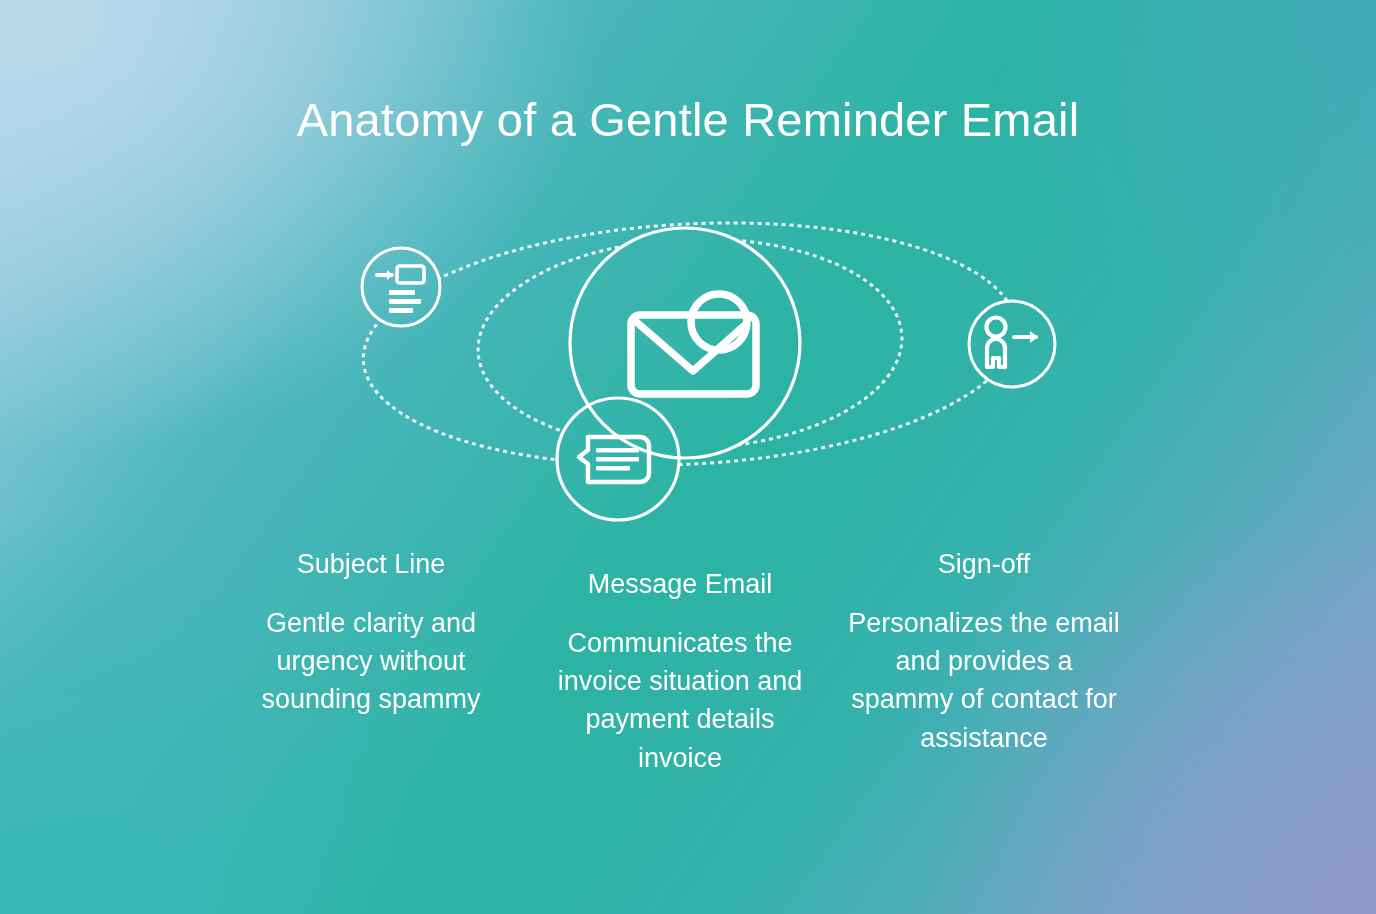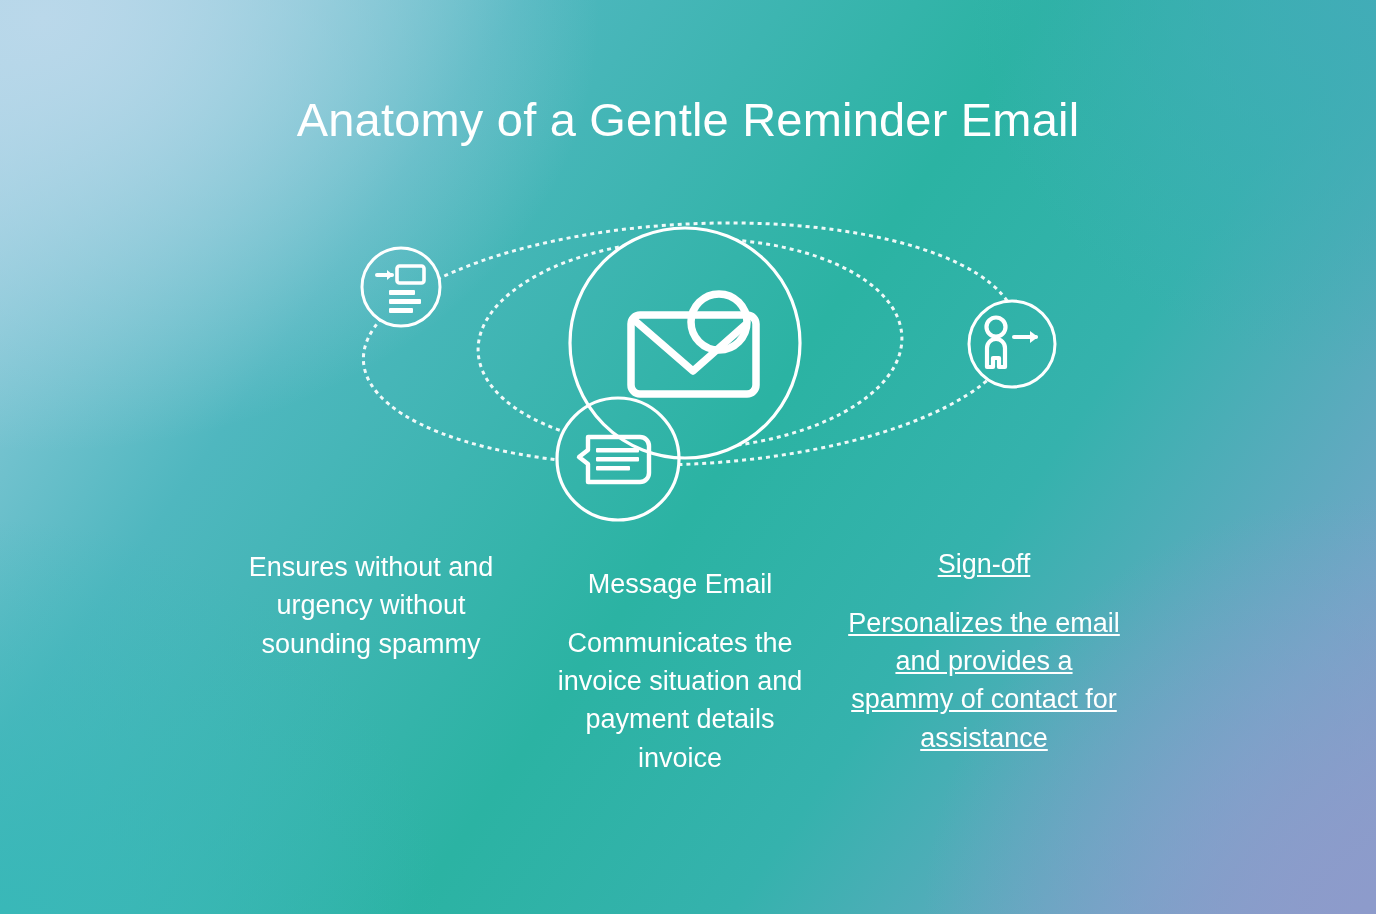--- a/index.html
+++ b/index.html
@@ -65,21 +65,21 @@
   }
   .col-desc {
     font-size: 27px;
     font-weight: 400;
     line-height: 1.42;
     margin: 0;
   }
 
   #col-subject  { left: 240px; top: 548px; width: 262px; }
   #col-body     { left: 548px; top: 568px; width: 264px; }
-  #col-signoff  { left: 848px; top: 548px; width: 272px; text-decoration: underline; }
+  #col-signoff  { left: 848px; top: 548px; width: 272px; }
 </style>
 </head>
 <body>
 
 <div id="canvas">
 
   <div id="title">Anatomy of a Gentle Reminder Email</div>
 
   <svg id="diagram" viewBox="0 0 1376 914">
     <defs>
@@ -150,21 +150,22 @@
         <path d="M 987 367 L 987 348 A 9 9 0 0 1 996 339 A 9 9 0 0 1 1005 348 L 1005 367
                  L 999 367 L 999 358 L 993 358 L 993 367 Z" fill="none" stroke="#ffffff" stroke-width="4.2" stroke-linejoin="round"></path>
 
         <path d="M 1014 337 L 1036 337" stroke="#ffffff" stroke-width="4" stroke-linecap="round" fill="none"></path>
         <path d="M 1030 331 L 1038 337 L 1030 343 Z" fill="#ffffff"></path>
       </g>
     </g>
   </svg>
 
   <div class="col" id="col-subject">
-    <p class="col-desc">Ensures without and urgency without sounding spammy</p>
+    <p class="col-heading">Subject Line</p>
+    <p class="col-desc">Gentle clarity and urgency without sounding spammy</p>
   </div>
 
   <div class="col" id="col-body">
     <p class="col-heading">Message Email</p>
     <p class="col-desc">Communicates the invoice situation and payment details invoice</p>
   </div>
 
   <div class="col" id="col-signoff">
     <p class="col-heading">Sign-off</p>
     <p class="col-desc">Personalizes the email and provides a spammy of contact for assistance</p>

